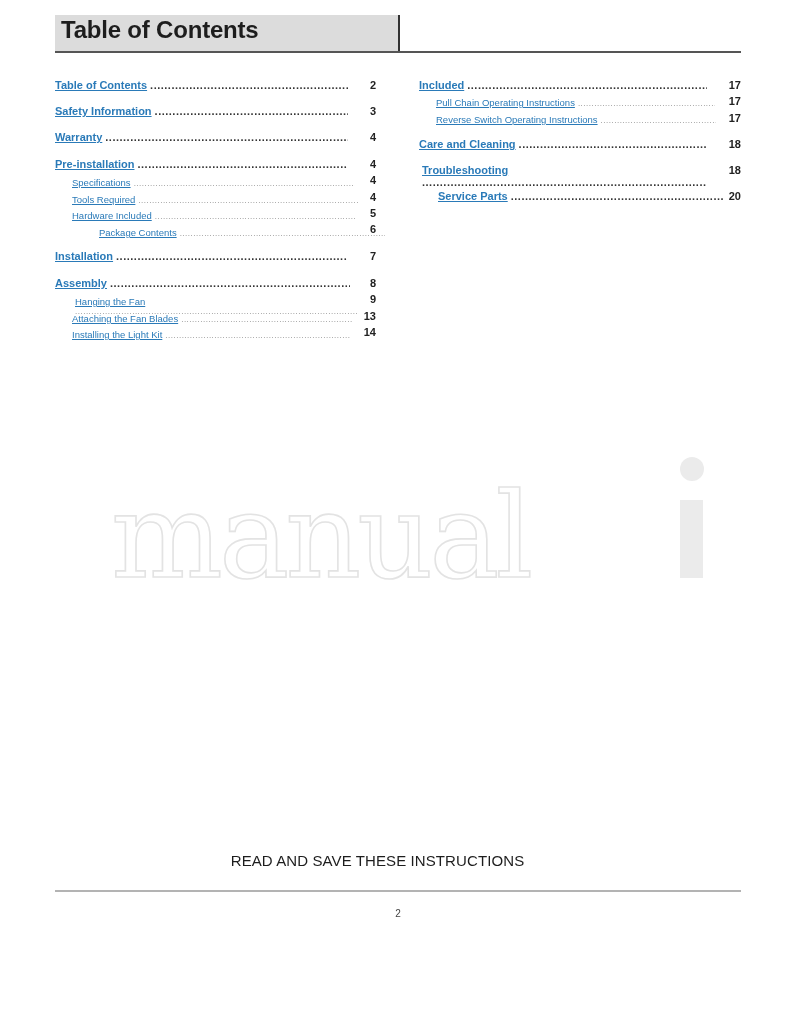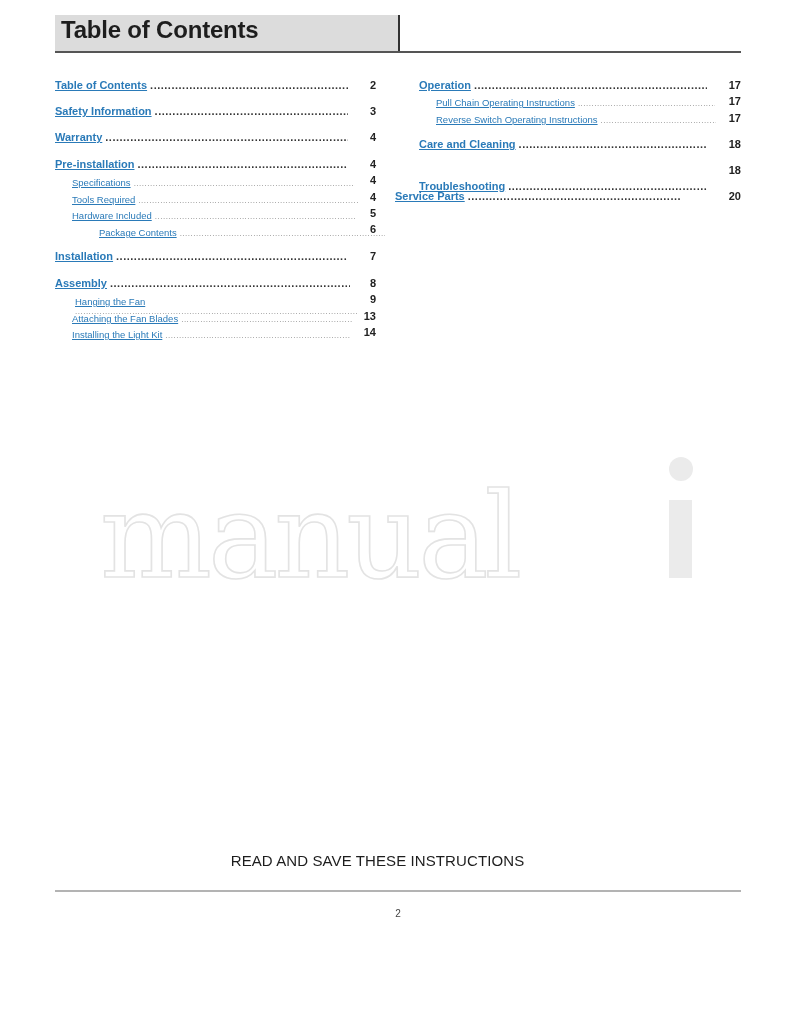--- a/index.html
+++ b/index.html
@@ -79,21 +79,21 @@
     }
     .toc-page {
       position: absolute;
       font-size: 11px;
       font-weight: bold;
       color: #222;
       text-align: right;
     }
     .watermark {
       position: absolute;
-      left: 100px;
+      left: 111px;
       top: 450px;
       width: 600px;
       height: 140px;
       text-decoration: underline;
     }
     .footer-text {
       position: absolute;
       left: 0;
       width: 755px;
       top: 852px;
@@ -204,21 +204,21 @@
   <div class="toc-entry sub" style="left:72px;top:329px;width:278px;">
     <span class="toc-link">Installing the Light Kit</span>
     <span class="toc-dots">.....................................................................................................................................................................................................</span>
   </div>
   <div class="toc-page" style="left:340px;top:326px;width:36px;">14</div>
 </div>
 
 <div>
 
   <div class="toc-entry main" style="left:419px;top:79px;width:288px;">
-    <span class="toc-link">Operation</span>
+    <span class="toc-link">Included</span>
     <span class="toc-dots">.....................................................................................................................................................................................................</span>
   </div>
   <div class="toc-page" style="left:705px;top:79px;width:36px;">17</div>
 
   <div class="toc-entry sub" style="left:436px;top:97px;width:279px;">
     <span class="toc-link">Pull Chain Operating Instructions</span>
     <span class="toc-dots">.....................................................................................................................................................................................................</span>
   </div>
   <div class="toc-page" style="left:705px;top:95px;width:36px;">17</div>
 
@@ -227,27 +227,27 @@
     <span class="toc-dots">.....................................................................................................................................................................................................</span>
   </div>
   <div class="toc-page" style="left:705px;top:112px;width:36px;">17</div>
 
   <div class="toc-entry main" style="left:419px;top:138px;width:288px;">
     <span class="toc-link">Care and Cleaning</span>
     <span class="toc-dots">.....................................................................................................................................................................................................</span>
   </div>
   <div class="toc-page" style="left:705px;top:138px;width:36px;">18</div>
 
-  <div class="toc-entry main" style="left:419px;top:180px;width:288px;">
+  <div class="toc-entry main" style="left:419px;top:164px;width:288px;flex-direction:column;">
     <span class="toc-link">Troubleshooting</span>
     <span class="toc-dots">.....................................................................................................................................................................................................</span>
   </div>
   <div class="toc-page" style="left:705px;top:164px;width:36px;">18</div>
 
-  <div class="toc-entry main" style="left:395px;top:190px;width:286px;text-align:center;">
+  <div class="toc-entry main" style="left:438px;top:190px;width:286px;text-align:center;">
     <span class="toc-link">Service Parts</span>
     <span class="toc-dots">.....................................................................................................................................................................................................</span>
   </div>
   <div class="toc-page" style="left:705px;top:190px;width:36px;">20</div>
 </div>
 
 <div class="watermark">
   <svg width="600" height="140" viewBox="0 0 600 140" xmlns="http://www.w3.org/2000/svg">
     <text x="0" y="127" font-family="DejaVu Serif, serif" font-size="118" fill="none" stroke="#e3e3e3" stroke-width="1.6" letter-spacing="-4">manual</text>
     <circle cx="581" cy="19" r="12" fill="#ebebeb"></circle>

